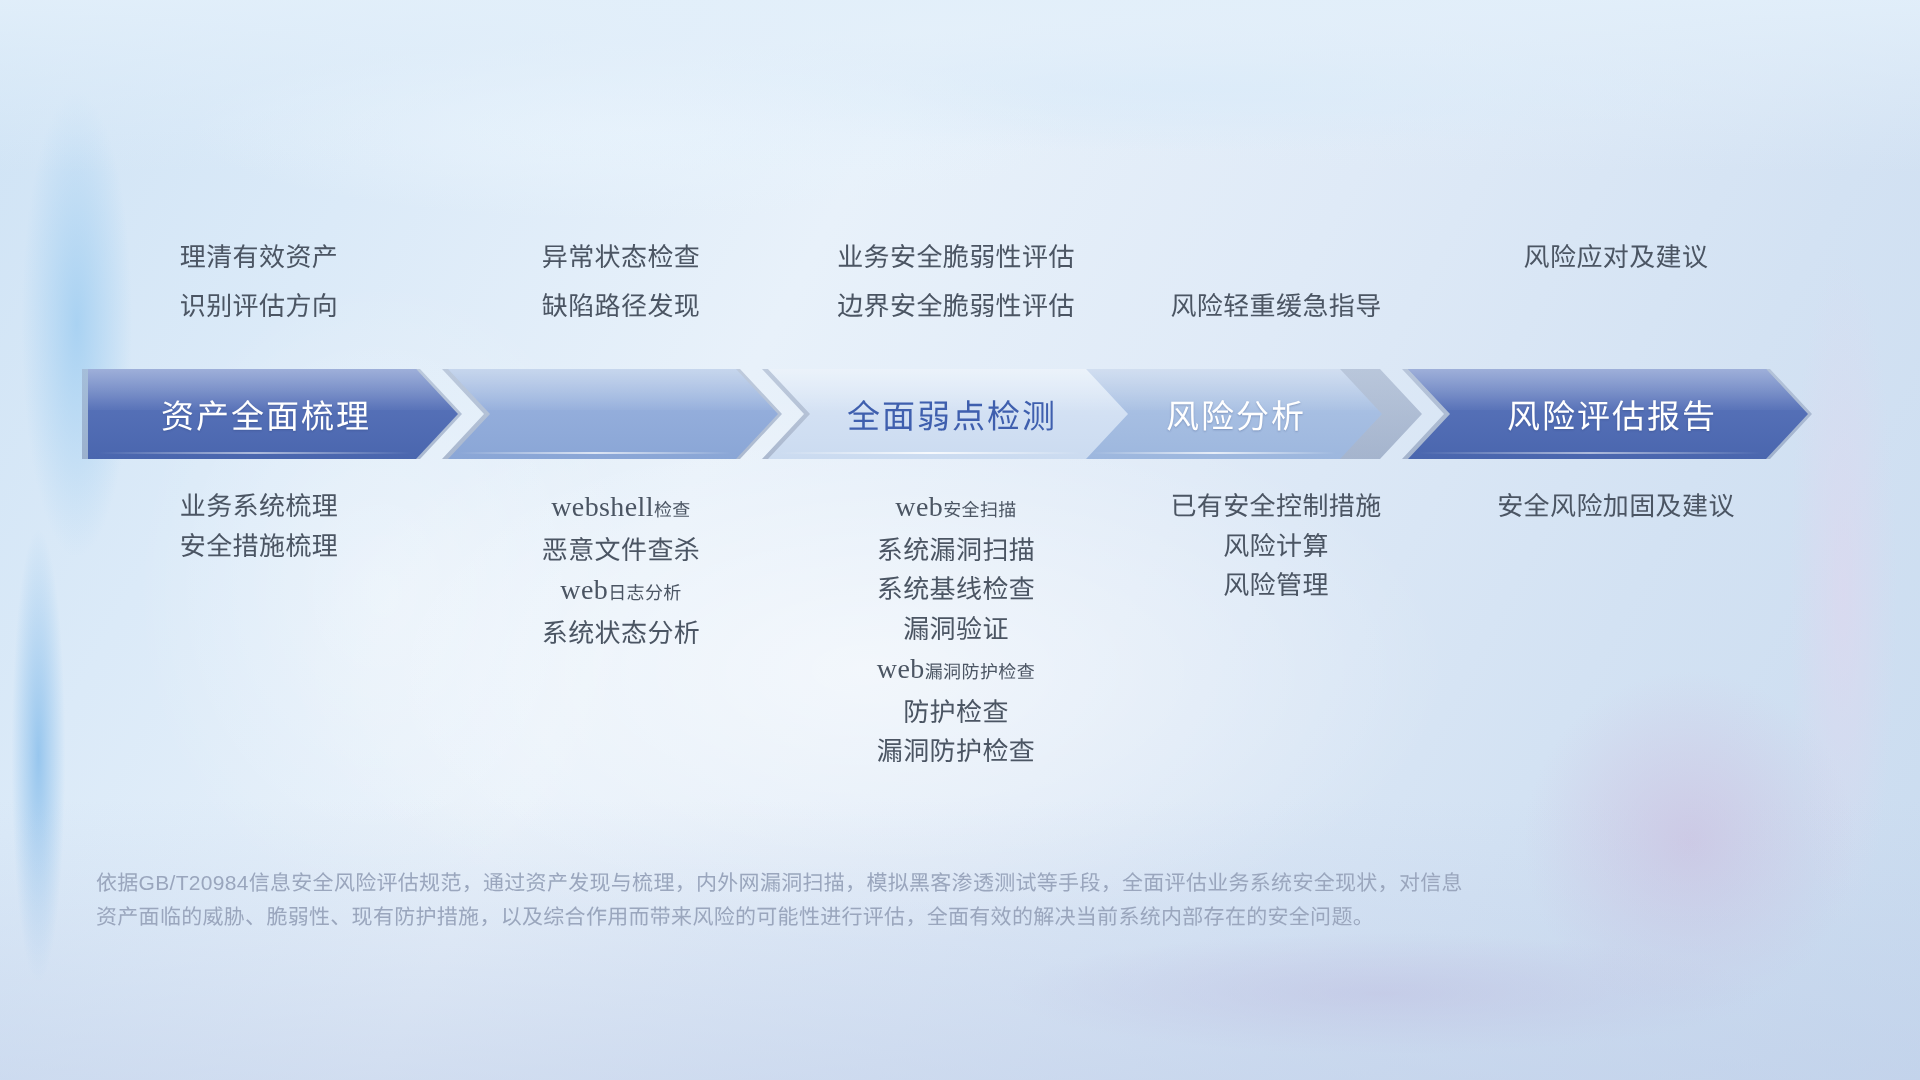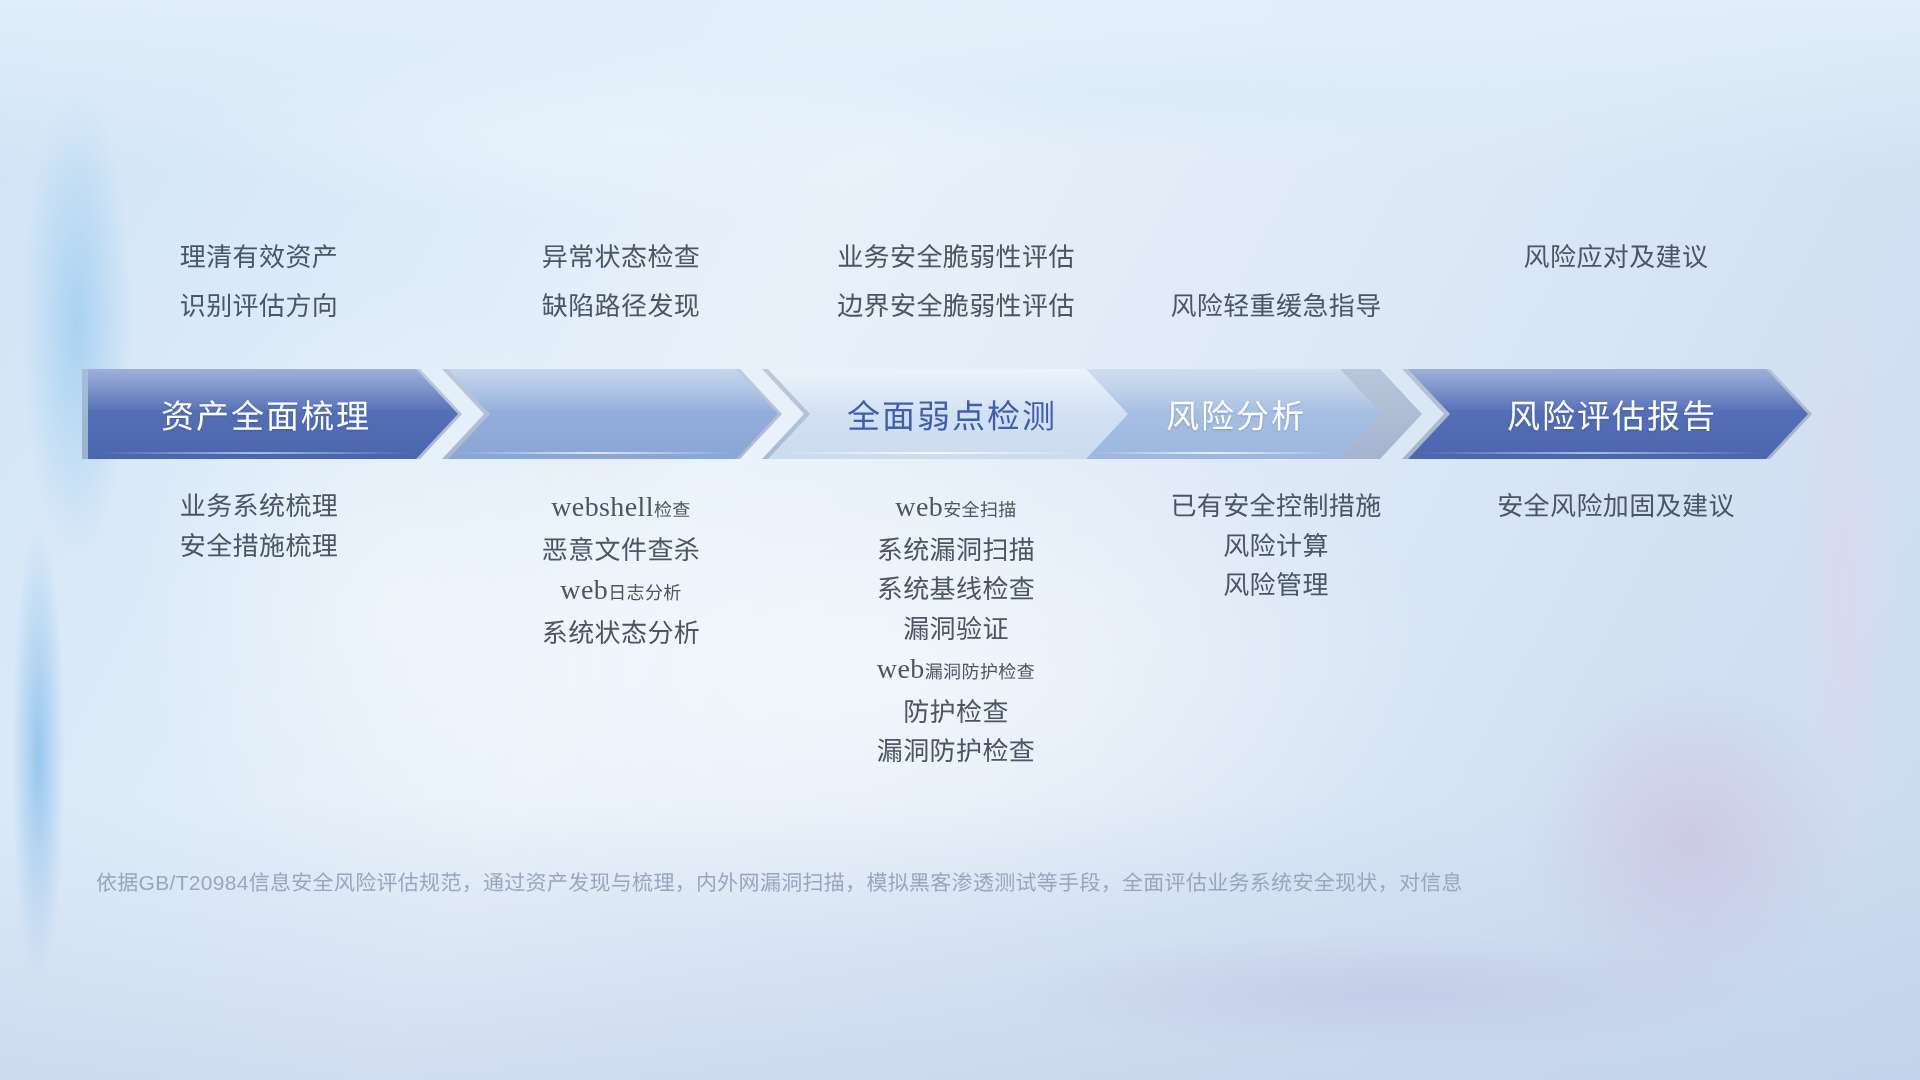--- a/index.html
+++ b/index.html
@@ -259,16 +259,17 @@
           <div class="list-line">风险计算</div>
           <div class="list-line">风险管理</div>
         </div>
         <div class="col" style="position: absolute; left: 0px; width: 1920px; transform: translateX(656px);">
           <div class="list-line">安全风险加固及建议</div>
         </div>
       </div>
 
     <div id="footer">
         <div class="footer-line">依据GB/T20984信息安全风险评估规范，通过资产发现与梳理，内外网漏洞扫描，模拟黑客渗透测试等手段，全面评估业务系统安全现状，对信息</div>
+        <div class="footer-line">资产面临的威胁、脆弱性、现有防护措施，以及综合作用而带来风险的可能性进行评估，全面有效的解决当前系统内部存在的安全问题。</div>
       </div>
 
   </div>
 </div>
 
 </body></html>

